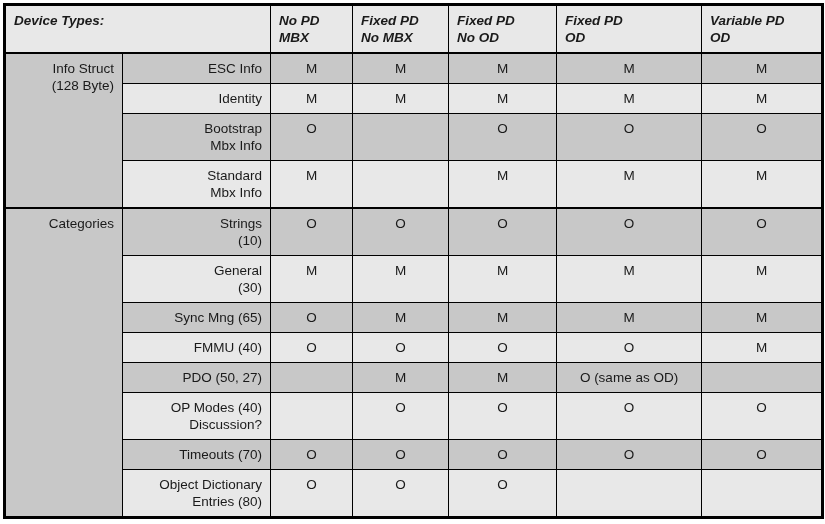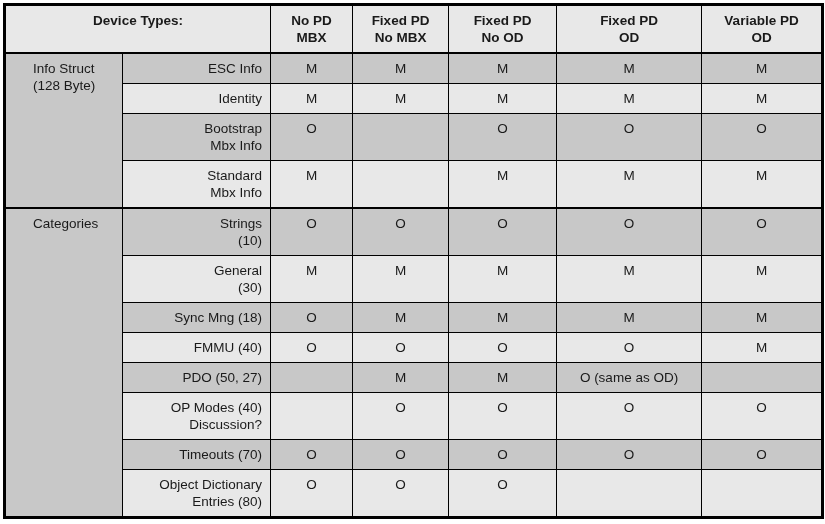--- a/index.html
+++ b/index.html
@@ -28,30 +28,31 @@
     border: 1px solid var(--border-color);
     padding: 6px 8px;
     vertical-align: top;
     font-size: 13.5px;
     line-height: 17px;
     white-space: pre-line;
     overflow: hidden;
   }
   thead th {
     background: var(--header-bg);
-    text-align: center;
+    text-align: left;
     font-weight: bold;
     border-bottom: 2px solid var(--border-color);
     height: 47px;
+    font-style: italic;
   }
   tr.dark td { background: var(--dark-row); }
   tr.light td { background: var(--light-row); margin-left: 31px; }
   td.group {
     background: var(--dark-row) !important;
-    text-align: left;
+    text-align: right;
     padding-left: 27px;
   }
   td.rlabel { text-align: right; }
   td.val { text-align: center; }
   tr.single td { height: 30px; }
   tr.double td { height: 47px; }
   tr.group-first td { border-top: 2px solid var(--border-color); margin-top: 27px; }
 </style>
 </head>
 <body>
@@ -133,21 +134,21 @@
     <tr class="light double">
       <td class="rlabel">General
 (30)</td>
       <td class="val">M</td>
       <td class="val">M</td>
       <td class="val">M</td>
       <td class="val">M</td>
       <td class="val">M</td>
     </tr>
     <tr class="dark single">
-      <td class="rlabel">Sync Mng (18)</td>
+      <td class="rlabel">Sync Mng (65)</td>
       <td class="val">O</td>
       <td class="val">M</td>
       <td class="val">M</td>
       <td class="val">M</td>
       <td class="val">M</td>
     </tr>
     <tr class="light single">
       <td class="rlabel">FMMU (40)</td>
       <td class="val">O</td>
       <td class="val">O</td>

